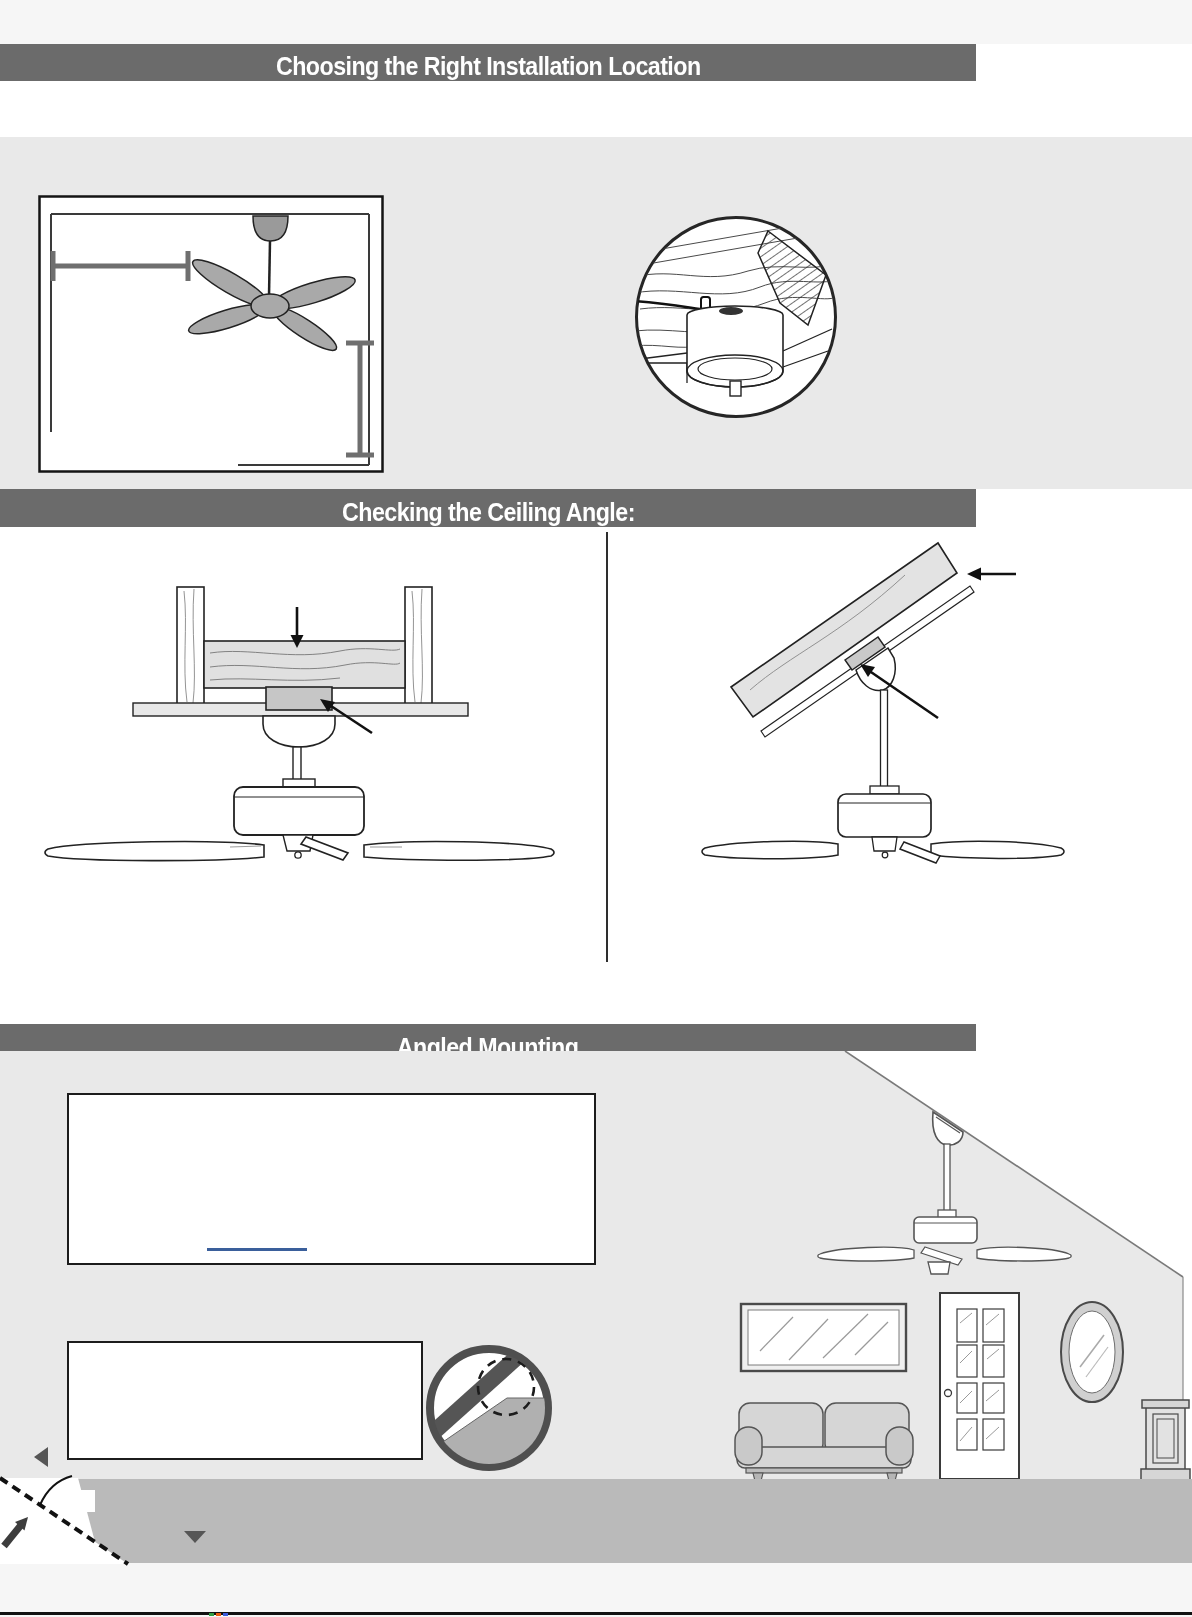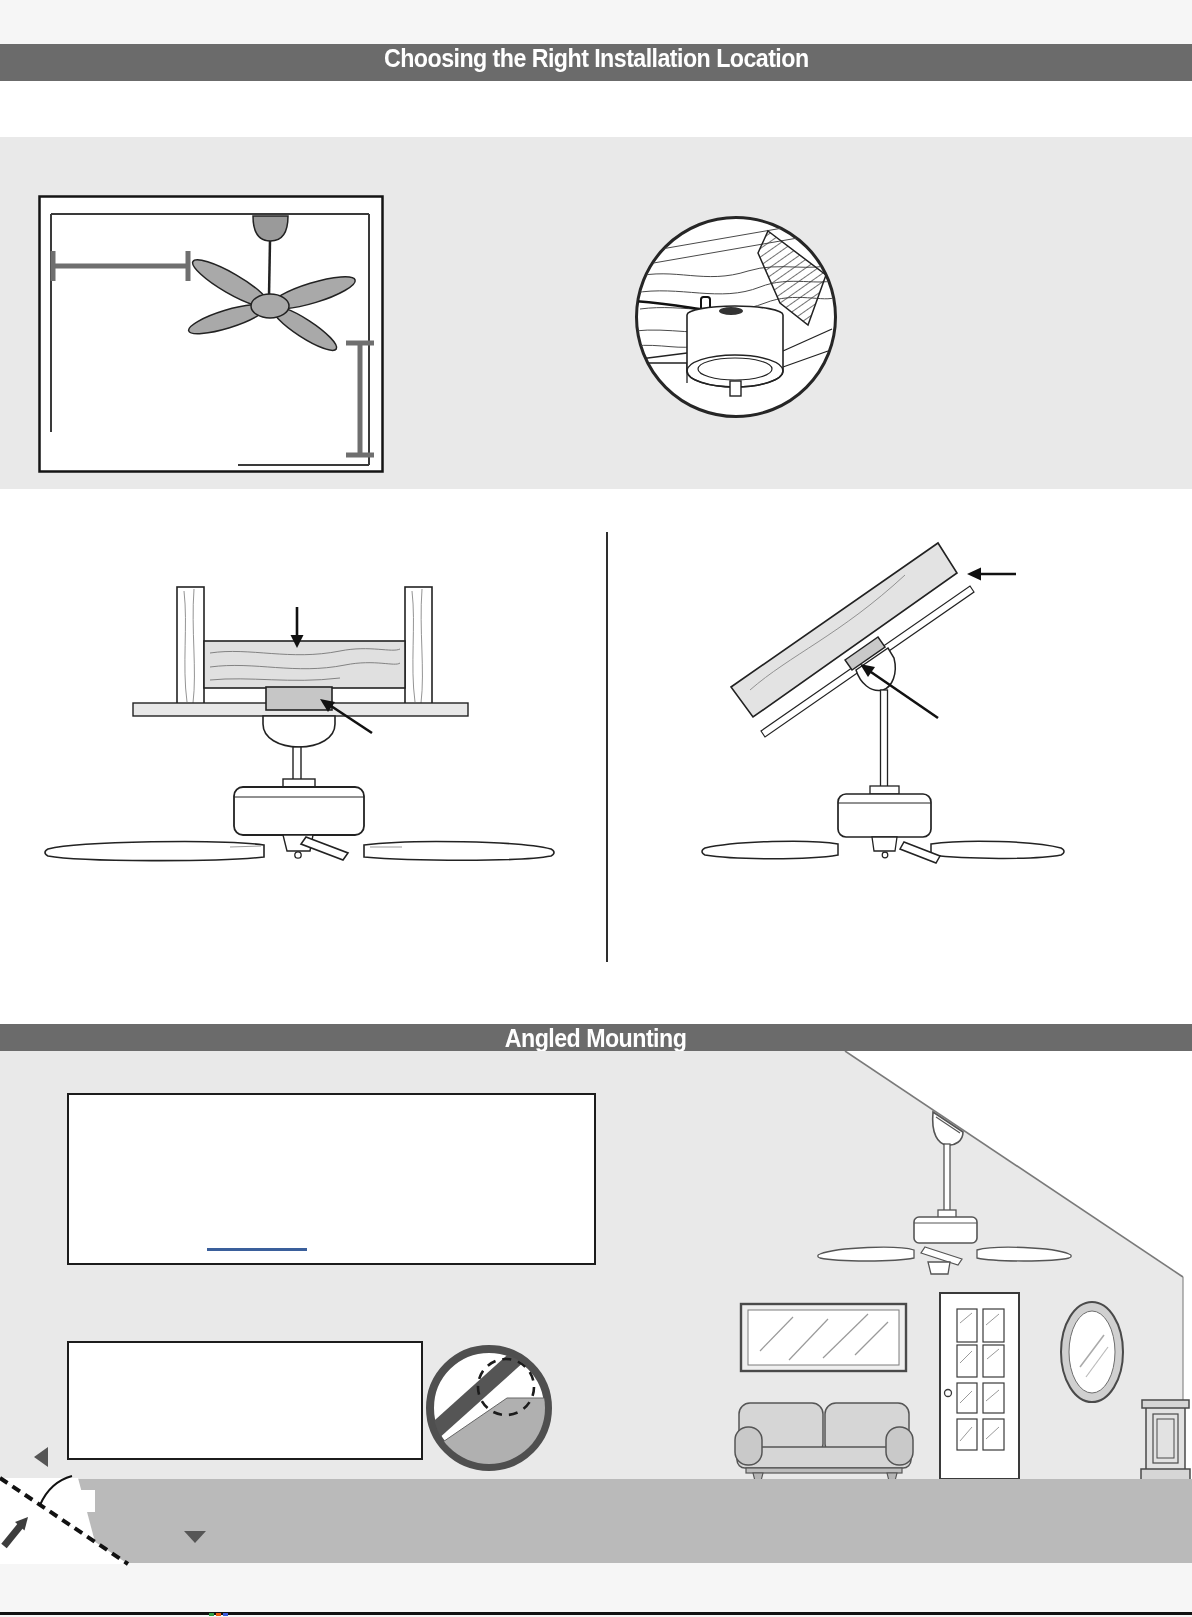--- a/index.html
+++ b/index.html
@@ -1,21 +1,21 @@
 <!DOCTYPE html>
 <html><head>
 <meta charset="utf-8">
 <style>
   html,body{margin:0;padding:0;background:#ffffff;}
   .page{position:relative;width:1192px;height:1617px;background:#ffffff;overflow:hidden;
         font-family:"Liberation Sans", sans-serif;}
   .abs{position:absolute;}
   .band{position:absolute;left:0;width:1192px;}
-  .hdr-bar{position:absolute;left:0;width:1192px;height:38px;background:#6b6b6b;
-           display:flex;align-items:flex-start;justify-content:center;}
+  .hdr-bar{position:absolute;left:0;width:976px;height:38px;background:#6b6b6b;
+           display:flex;align-items:flex-end;justify-content:center;}
   .hdr-text{color:#ffffff;font-weight:bold;font-size:25px;letter-spacing:-0.6px;
             transform:scaleX(0.93);white-space:nowrap;}
   .txt-box{position:absolute;background:#ffffff;border:2px solid #1c1c1c;}
   .link-line{position:absolute;height:3px;}
   .tri-left{position:absolute;width:0;height:0;border-top:10px solid transparent;
             border-bottom:10px solid transparent;border-right:14px solid #565656;}
   .tri-down{position:absolute;width:0;height:0;border-left:11px solid transparent;
             border-right:11px solid transparent;border-top:12px solid #565656;}
   .divider{position:absolute;width:2px;background:#2e2e2e;}
   svg{display:block;}
@@ -102,20 +102,23 @@
       <g>
         <path d="M57,104 L57,160 A48,16 0 0 0 153,160 L153,104 A48,9 0 0 0 57,104 Z" fill="#ffffff" stroke="#222" stroke-width="1.6"></path>
         <ellipse cx="101" cy="100" rx="12" ry="4" fill="#333"></ellipse>
         <ellipse cx="105" cy="160" rx="48" ry="16" fill="none" stroke="#222" stroke-width="1.4"></ellipse>
         <ellipse cx="105" cy="158" rx="37" ry="11" fill="none" stroke="#222" stroke-width="1.2"></ellipse>
         <rect x="100" y="170" width="11" height="15" fill="#ffffff" stroke="#222" stroke-width="1.4"></rect>
       </g>
     </g>
   </svg>
 
+  <div class="hdr-bar" style="top: 489px; height: 38px; background-color: rgb(107, 107, 107);">
+    <span class="hdr-text" style="color: rgb(255, 255, 255);">Checking the Ceiling Angle:</span>
+  </div>
 
   <div class="divider" style="left:606px;top:532px;height:430px;"></div>
 
   <svg class="abs" style="left:40px;top:585px;" width="520" height="292" viewBox="0 0 520 292">
 
     <g>
       <rect x="137" y="2" width="27" height="119" fill="#ffffff" stroke="#222" stroke-width="1.6"></rect>
       <path d="M144,6 C148,40 142,80 147,117 M154,4 C151,45 157,85 153,118" fill="none" stroke="#888" stroke-width="0.9"></path>
       <rect x="365" y="2" width="27" height="119" fill="#ffffff" stroke="#222" stroke-width="1.6"></rect>
       <path d="M372,6 C376,40 370,80 375,117 M382,4 C379,45 385,85 381,118" fill="none" stroke="#888" stroke-width="0.9"></path>

